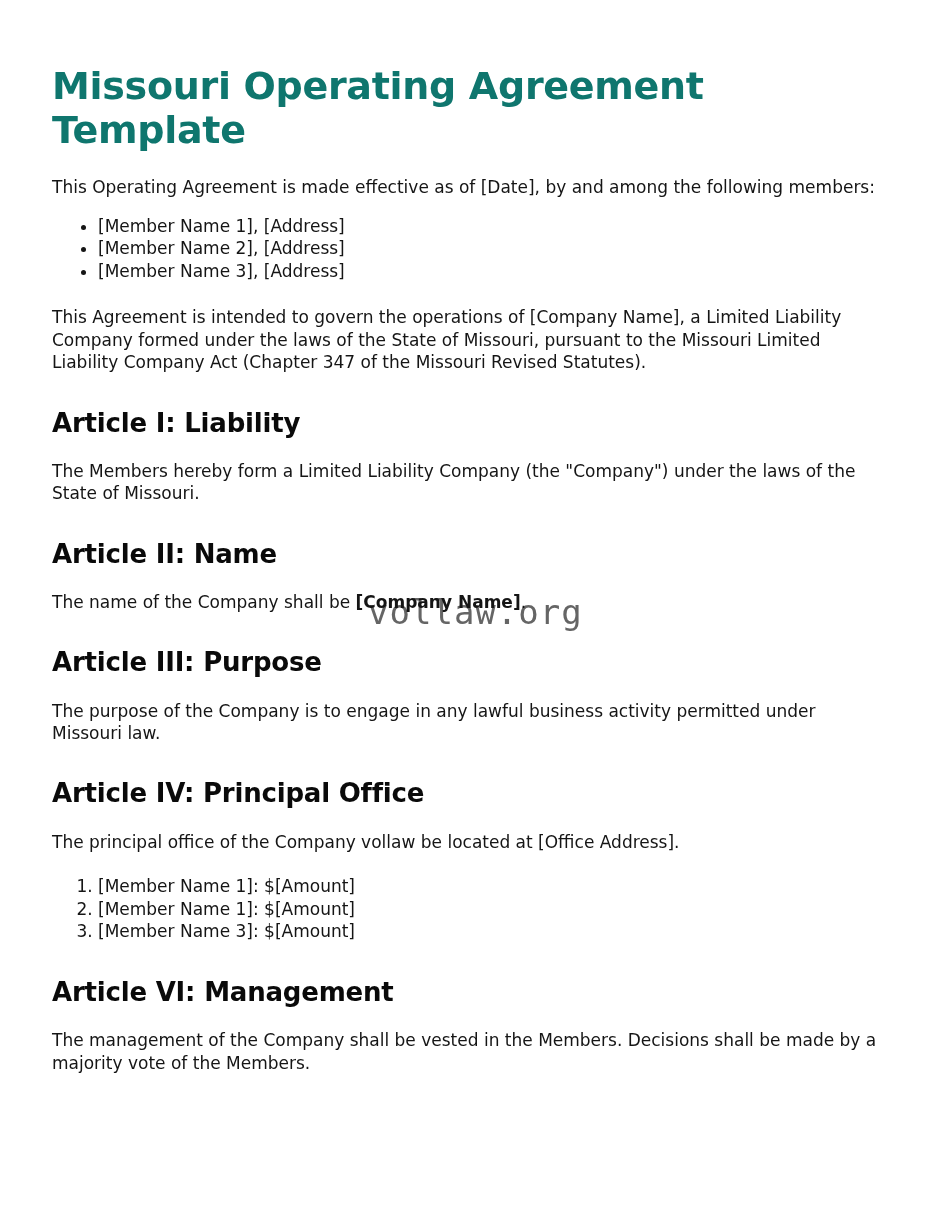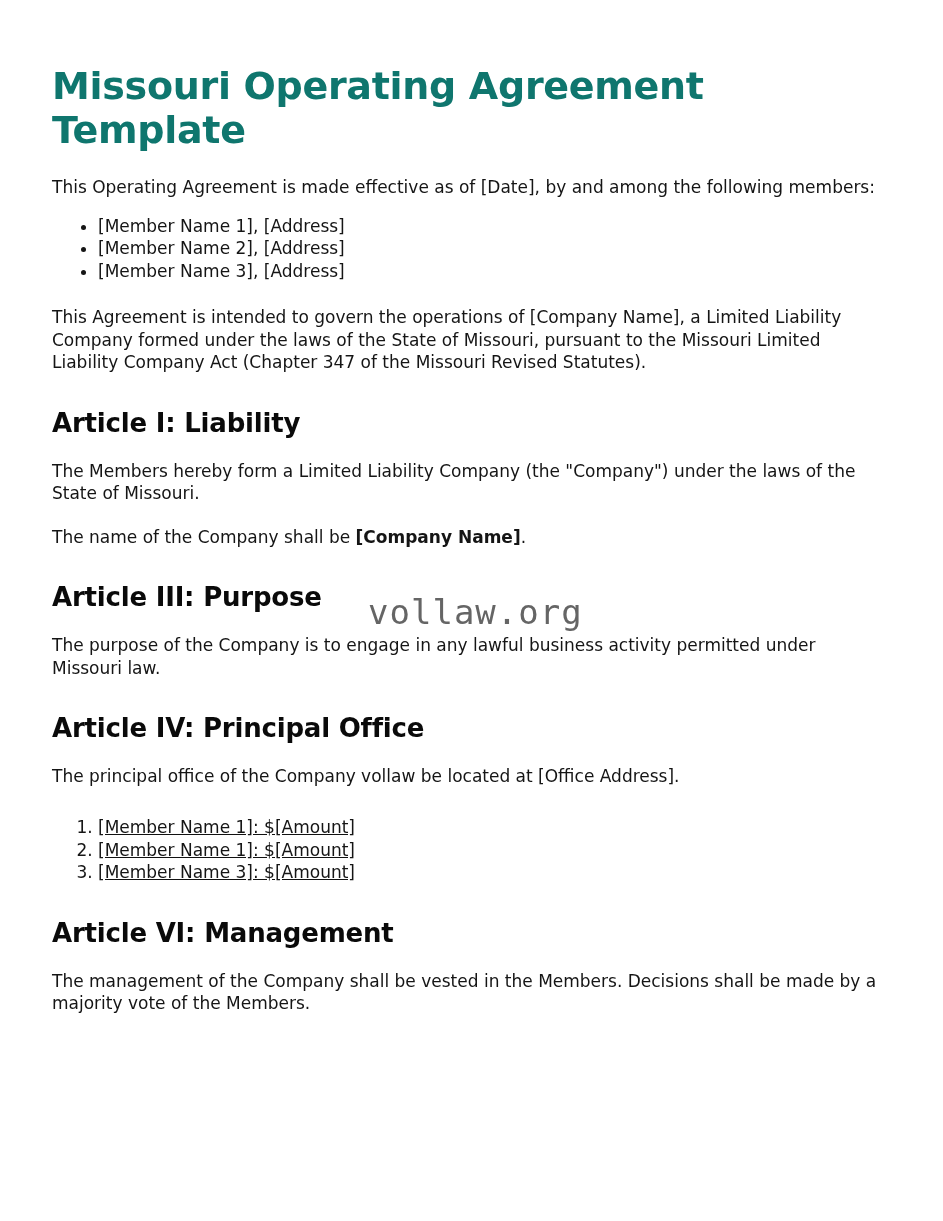--- a/index.html
+++ b/index.html
@@ -60,24 +60,23 @@
     padding-left: 46px;
     list-style-type: disc;
   }
   ul.bullets li {
     font-size: 17px;
     line-height: 1.33;
     margin: 0;
     color: #151515;
   }
   ol.numbered {
-    margin: 28px 0 0 0;
+    margin: 22px 0 0 0;
     padding-left: 46px;
     list-style-type: decimal;
-    text-decoration: underline;
   }
   ol.numbered li {
     font-size: 17px;
     line-height: 1.33;
     margin: 0;
     color: #151515;
   }
   .bold-inline {
     font-weight: bold;
   }
@@ -114,20 +113,21 @@
       <li>[Member Name 1], [Address]</li>
       <li>[Member Name 2], [Address]</li>
       <li>[Member Name 3], [Address]</li>
     </ul>
 
     <p class="para">This Agreement is intended to govern the operations of [Company Name], a Limited Liability Company formed under the laws of the State of Missouri, pursuant to the Missouri Limited Liability Company Act (Chapter 347 of the Missouri Revised Statutes).</p>
 
     <h2 class="article-heading">Article I: Liability</h2>
     <p class="para tight-top">The Members hereby form a Limited Liability Company (the "Company") under the laws of the State of Missouri.</p>
 
+    <h2 class="article-heading">Article II: Name</h2>
     <p class="para tight-top"><span>The name of the Company shall be </span><span class="bold-inline">[Company Name]</span><span>.</span></p>
 
     <h2 class="article-heading">Article III: Purpose</h2>
     <p class="para tight-top">The purpose of the Company is to engage in any lawful business activity permitted under Missouri law.</p>
 
     <h2 class="article-heading">Article IV: Principal Office</h2>
     <p class="para tight-top">The principal office of the Company vollaw be located at [Office Address].</p>
 
     <ol class="numbered">
       <li>[Member Name 1]: $[Amount]</li>

